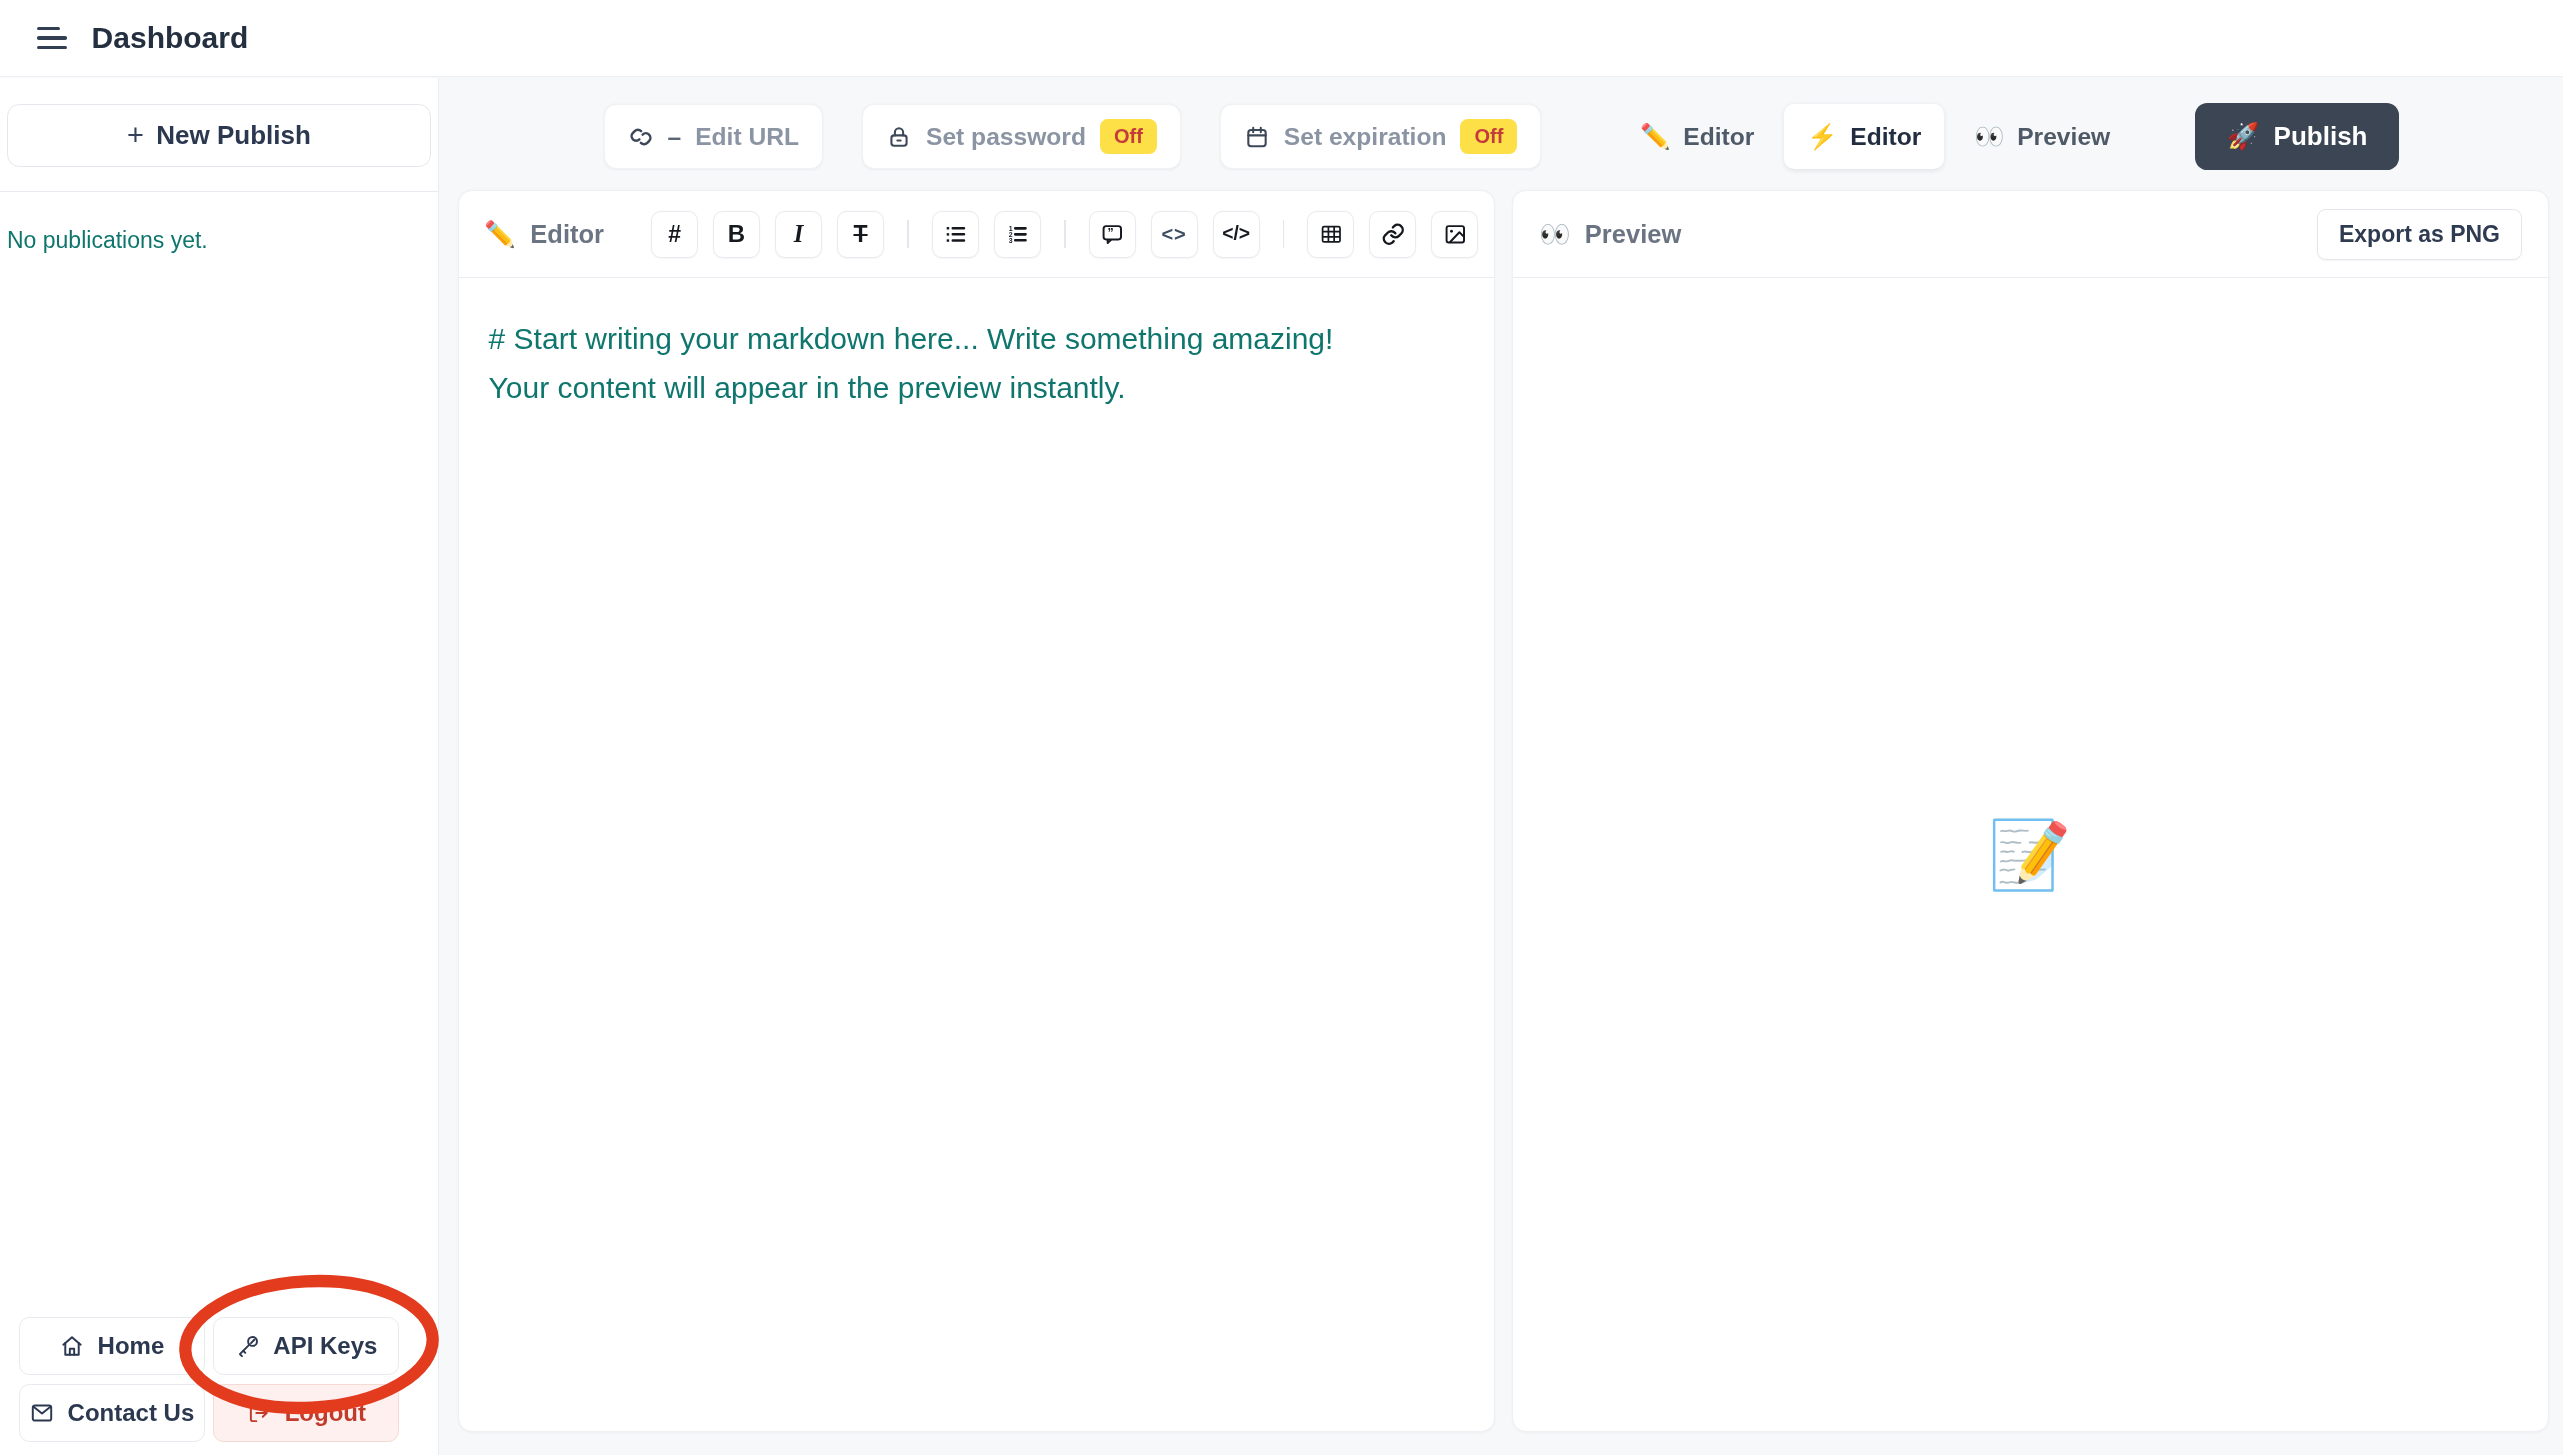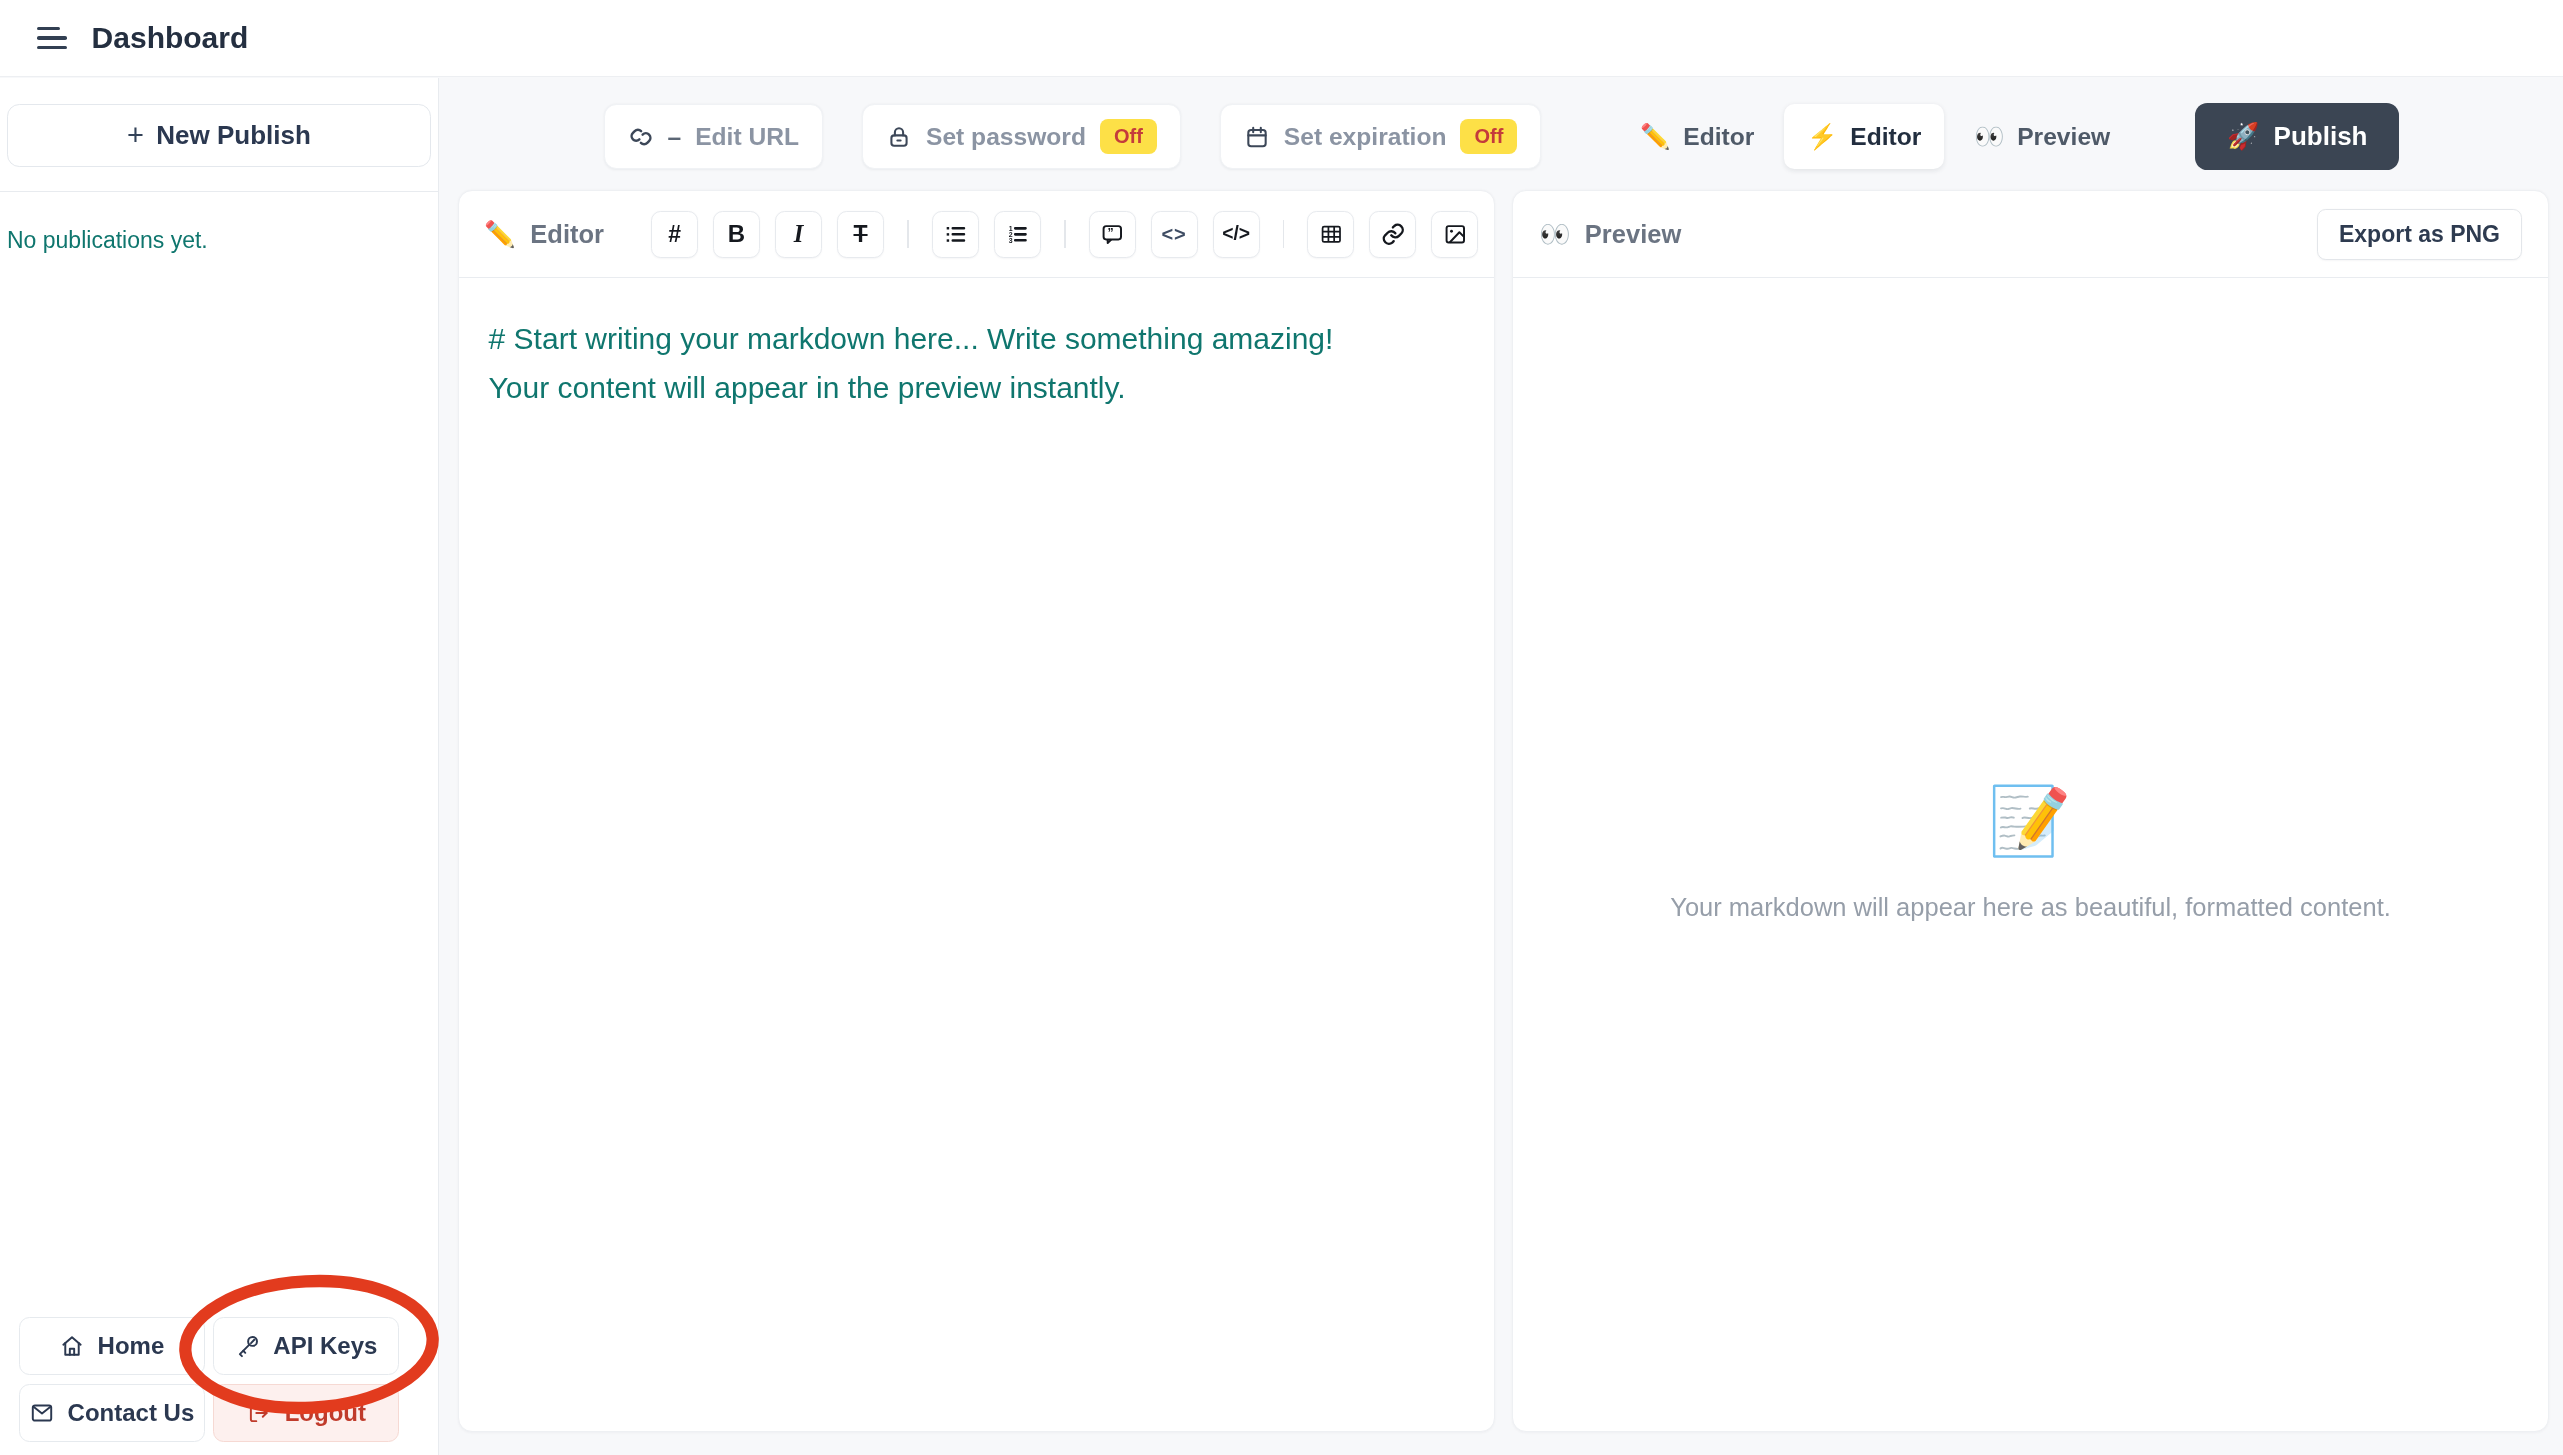--- a/index.html
+++ b/index.html
@@ -268,19 +268,18 @@
     <section class="panel">
       <div class="panel-header">
         <div class="panel-title">
           <span class="pt-icon">👀</span>
           <span>Preview</span>
         </div>
         <button class="export-btn">Export as PNG</button>
       </div>
       <div class="preview-body">
         <div class="preview-emoji">📝</div>
-        <div class="preview-empty-text">Your markdown will appear here as beautiful, formatted content.</div>
       </div>
     </section>
 
   </div>
 </main>
 
 
 </body></html>

